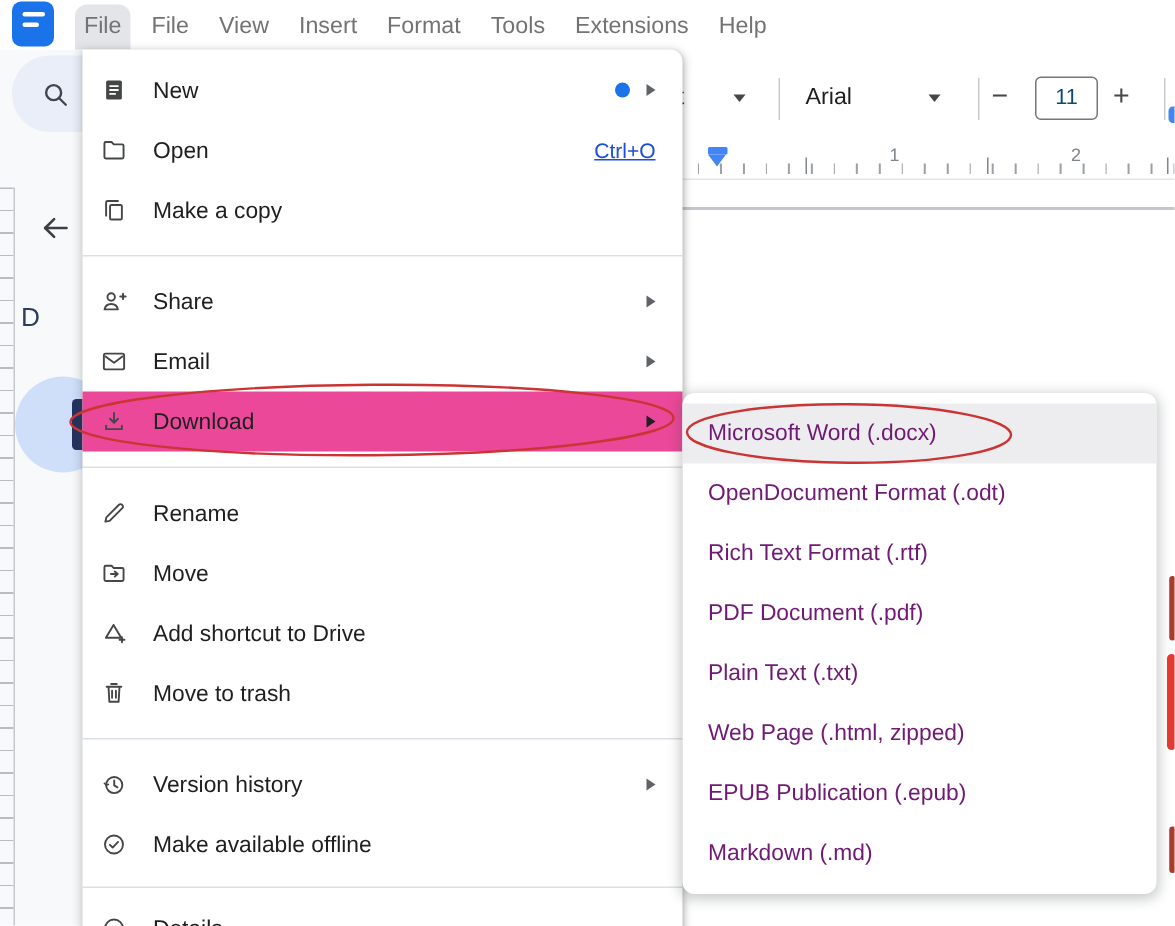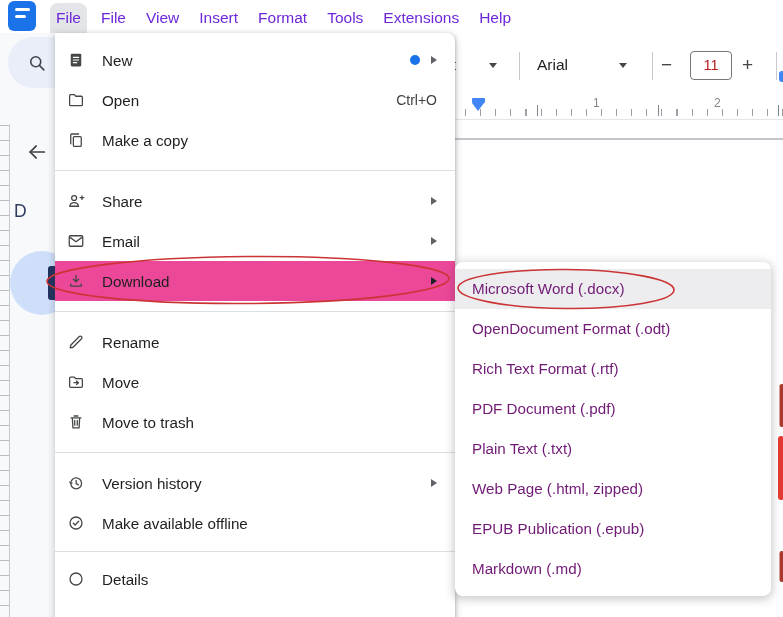--- a/index.html
+++ b/index.html
@@ -6,31 +6,31 @@
   html,body { width:783px; height:617px; overflow:hidden; background:#fff;
     font-family:"Liberation Sans","DejaVu Sans",sans-serif; color:#1f1f1f; }
 
   
   #menubar { position:absolute; left:0; top:0; width:783px; height:33px; background:#fff; z-index:12; }
   #docs-logo { position:absolute; left:8px; top:1px; width:28px; height:30px; border-radius:6px; }
   #docs-logo i { position:absolute; left:7px; height:3px; border-radius:1.5px; background:#fff; display:block; }
   #docs-logo .l1 { top:7px;  width:15px; }
   #docs-logo .l2 { top:14px; width:11px; }
   #mb-items { position:absolute; left:50px; top:3px; height:30px; display:flex; gap:8px; }
-  .mb-item { padding:0 6px; line-height:30px; font-size:15.5px; color:#6d28d9; cursor:default; }
+  .mb-item { padding:0 6px; line-height:30px; font-size:15.5px; color:#737373; cursor:default; }
   .mb-item.active { border-radius:8px 8px 0 0; }
 
   
   .tb-text { position:absolute; font-size:15.5px; color:#1f1f1f; z-index:2; }
   .tb-sep  { position:absolute; width:1px; height:28px; top:52px; background:#c6c9cd; z-index:2; }
   .caret-down { position:absolute; width:0; height:0; border-left:4.5px solid transparent;
     border-right:4.5px solid transparent; border-top:5px solid #444746; z-index:2; }
   #font-size-box { position:absolute; left:690px; top:51px; width:42px; height:29px;
     border:1.3px solid #747775; border-radius:4px; text-align:center; line-height:27px;
-    font-size:14.5px; color:#b91c1c; z-index:2; background:#fff; }
+    font-size:14.5px; color:#0c4a6e; z-index:2; background:#fff; }
   .tb-sign { position:absolute; font-size:19px; color:#444746; z-index:2; }
   #tb-blue-sliver { position:absolute; left:779px; top:71px; width:4px; height:11px;
     border-radius:3px 0 0 3px; z-index:2; }
 
   
   #ruler-h { position:absolute; left:440px; top:95px; width:343px; height:25px; background:#fff;
     border-bottom:1px solid #e4e6e9; z-index:1; }
   #ruler-ticks { position:absolute; left:0; right:0; bottom:3px; height:7px;
     background:repeating-linear-gradient(to right,#9aa0a6 0 1px,transparent 1px 15.1px);
     background-position-x:10px; }
@@ -61,21 +61,21 @@
 
   
   #file-menu { position:absolute; left:55px; top:33px; width:400px; height:600px; background:#fff;
     border-radius:0 8px 0 0; padding-top:7px; z-index:20;
     box-shadow:0 2px 6px 2px rgba(60,64,67,.18), 1px 1px 3px rgba(60,64,67,.22); }
   .menu-row { position:relative; height:40px; display:flex; align-items:center; padding-left:12px; }
   .menu-row.hl { background:#ec4899; }
   .menu-row .mi { width:18px; height:18px; margin-right:17px; flex:0 0 18px; display:flex; }
   .menu-row .ml { font-size:15.2px; color:#1f1f1f; flex:1; white-space:nowrap; }
   .menu-row .mr { margin-right:18px; display:flex; align-items:center; gap:11px; }
-  .menu-row .shortcut { font-size:14px; color:#404040; }
+  .menu-row .shortcut { font-size:14px; color:#1d4ed8;text-decoration:underline; }
   .sub-arrow { width:0; height:0; border-top:4.5px solid transparent;
     border-bottom:4.5px solid transparent; border-left:6px solid #5f6368; }
   .sub-arrow.dark { border-left-color:#202124; }
   .blue-dot { width:10px; height:10px; border-radius:50%; }
   .menu-sep { height:1px; background:#dcdfe3; margin:10px 0; }
   .menu-sep.tight { margin:8px 0 7px 0; }
 
   
   #download-submenu { position:absolute; left:455px; top:262px; width:316px; background:#fff;
     border-radius:8px; padding:7px 0; z-index:30;
@@ -241,20 +241,30 @@
           <path d="M3.5 17.8v-11a1.3 1.3 0 0 1 1.3-1.3h5l2 2.1h7.4a1.3 1.3 0 0 1 1.3 1.3v8.9a1.3 1.3 0 0 1-1.3 1.3H4.8a1.3 1.3 0 0 1-1.3-1.3z"></path>
           <path d="M9.3 12.9h5.6M12.7 10.6l2.6 2.3-2.6 2.3"></path>
         </svg>
       </span>
       <span class="ml">Move</span>
       <span class="mr"></span>
     </div>
     <div class="menu-row">
       <span class="mi">
         <svg viewBox="0 0 24 24" width="18" height="18" fill="none" stroke="#444746" stroke-width="1.7" stroke-linecap="round" stroke-linejoin="round">
+          <path d="M11.6 4.8l6.8 11.4H4.8z"></path>
+          <path d="M16.9 18h4.4M19.1 15.8v4.4"></path>
+        </svg>
+      </span>
+      <span class="ml">Add shortcut to Drive</span>
+      <span class="mr"></span>
+    </div>
+    <div class="menu-row">
+      <span class="mi">
+        <svg viewBox="0 0 24 24" width="18" height="18" fill="none" stroke="#444746" stroke-width="1.7" stroke-linecap="round" stroke-linejoin="round">
           <path d="M9.5 4h5M5.5 6.5h13M7.1 6.5l.8 13.3h8.2l.8-13.3"></path>
           <path d="M10.3 10v6.3M13.7 10v6.3"></path>
         </svg>
       </span>
       <span class="ml">Move to trash</span>
       <span class="mr"></span>
     </div>
     <div class="menu-sep"></div>
     <div class="menu-row">
       <span class="mi">

